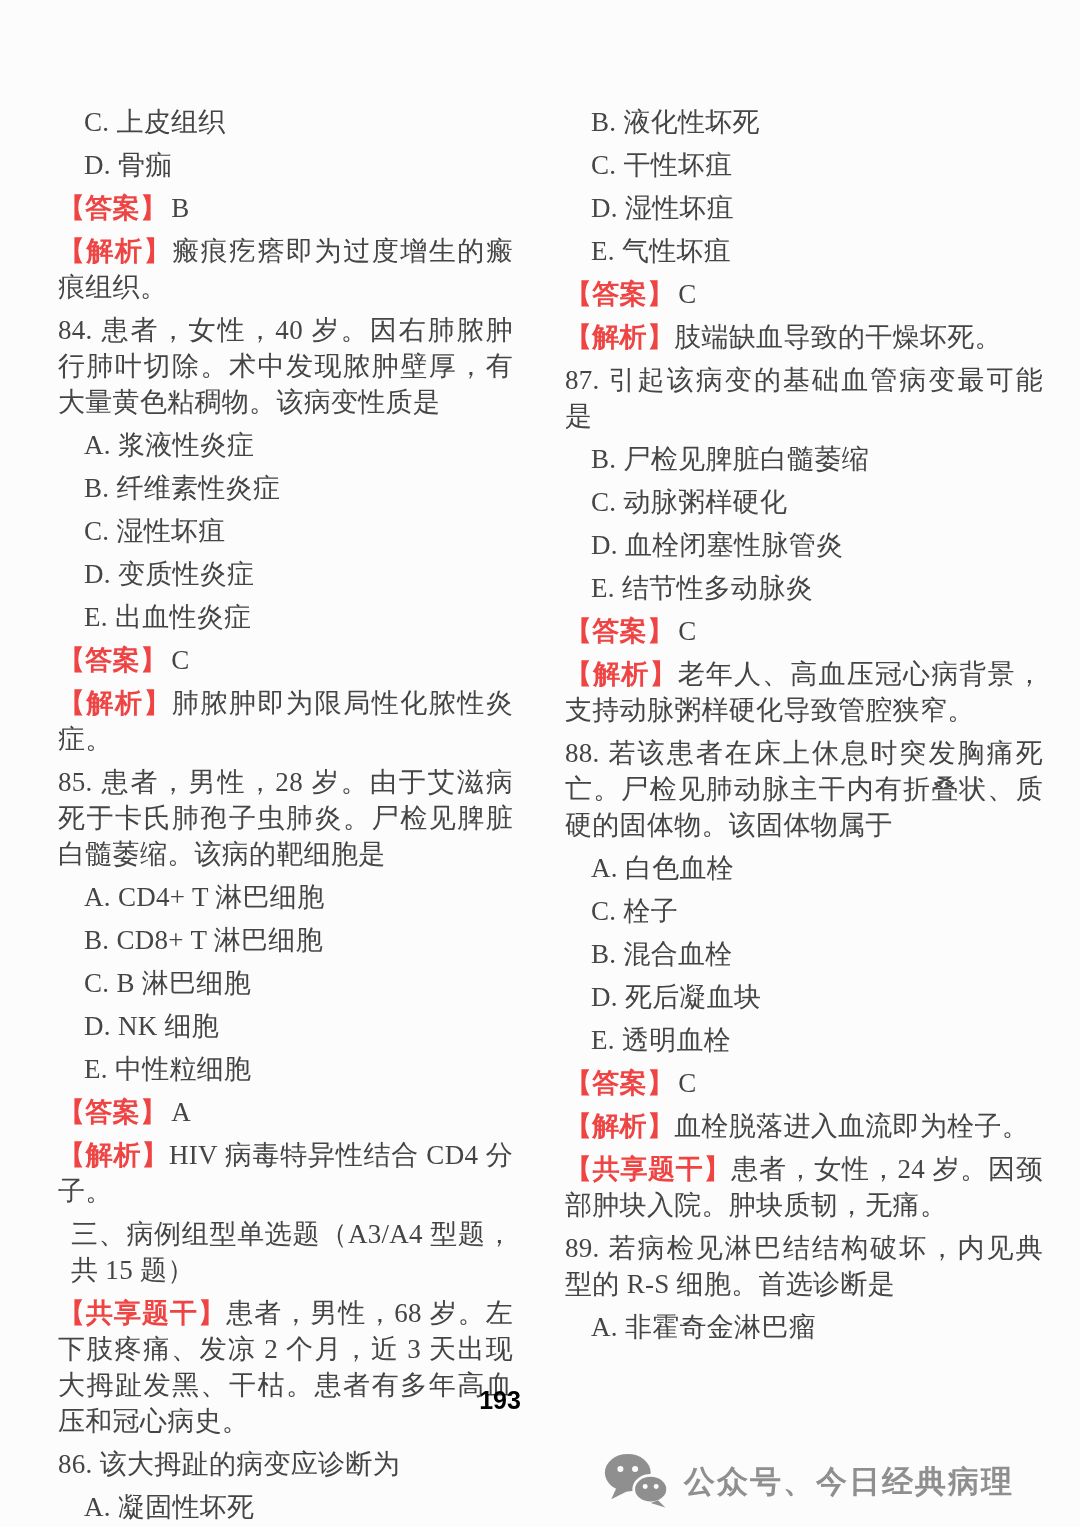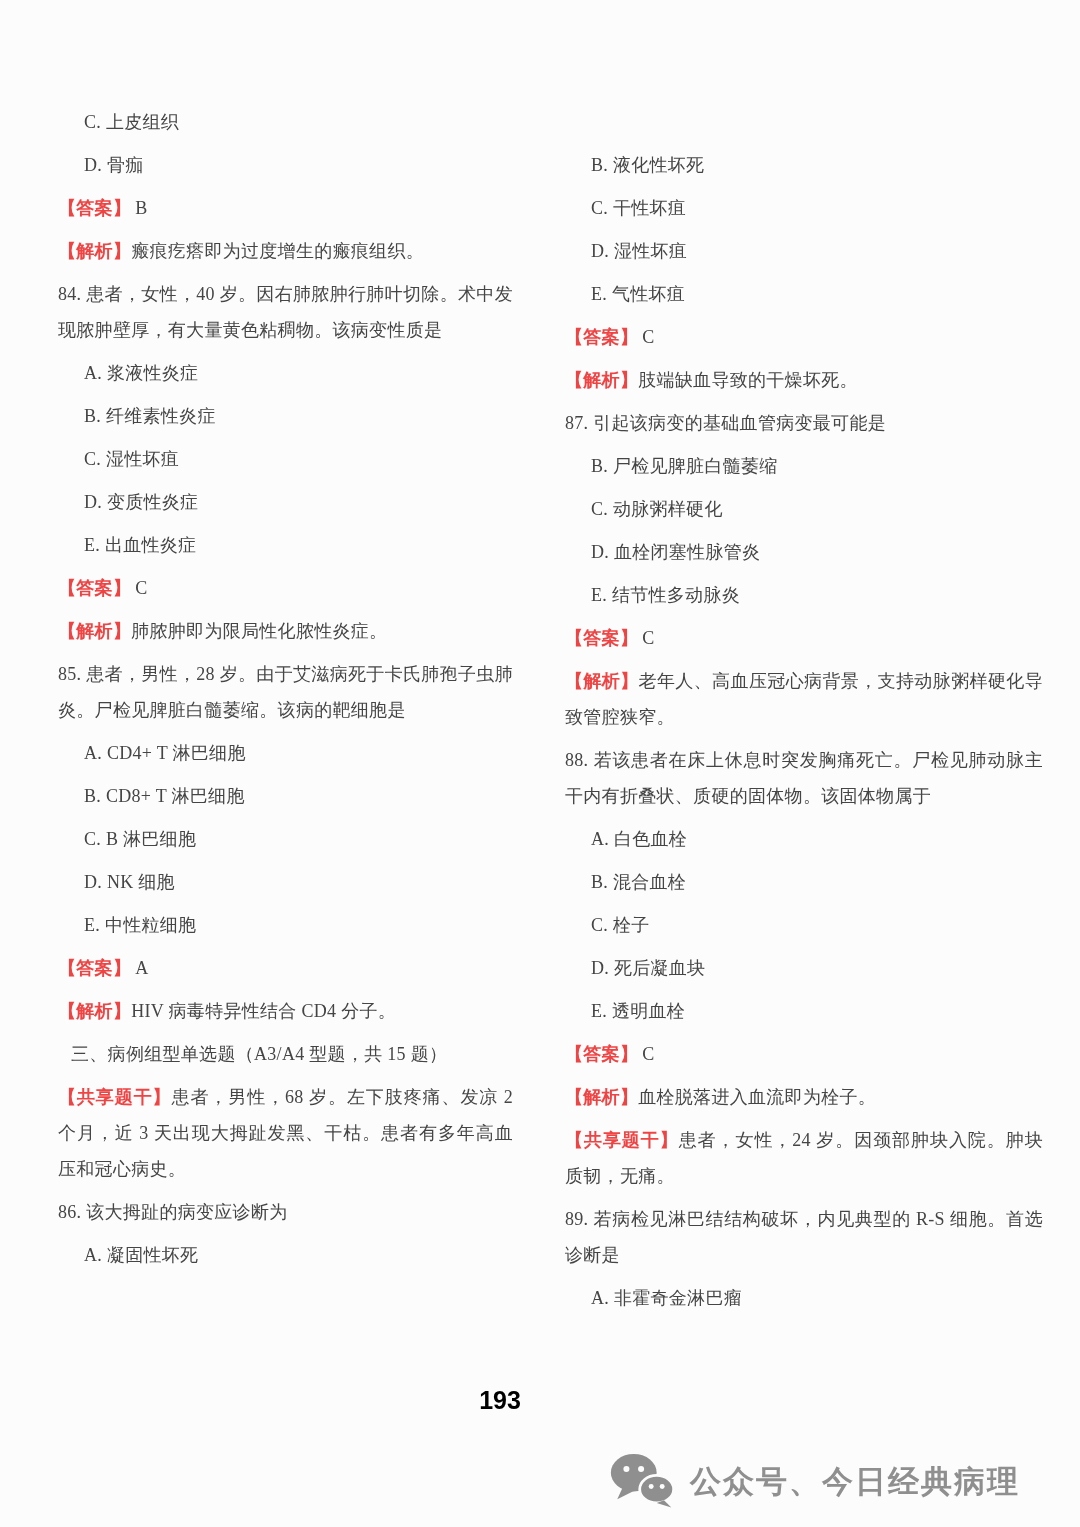--- a/index.html
+++ b/index.html
@@ -18,23 +18,23 @@
   }
   .content {
     position: absolute;
     top: 104px;
     left: 58px;
     display: flex;
     gap: 52px;
   }
   .col { display: block; }
   .col-left  { width: 455px; }
-  .col-right { width: 478px; margin-top: 43px; }
+  .col-right { width: 478px; }
   .blk {
-    font-size: 18px;
+    font-size: 27px;
     line-height: 36px;
     letter-spacing: 0.3px;
     text-align: justify;
     margin-top: 7px;
   }
   .blk:first-child { margin-top: 0; }
   .option  { padding-left: 26px; }
   .section { padding-left: 13px; }
   .lbl {
     font-weight: 700;
@@ -48,21 +48,21 @@
     width: 1000px;
     text-align: center;
     font-family: "Liberation Sans", "DejaVu Sans", sans-serif;
     font-weight: 700;
     font-size: 25px;
     color: #000000;
   }
   .brand {
     position: absolute;
     top: 1452px;
-    right: 60px;
+    right: 66px;
     display: flex;
     align-items: center;
     gap: 15px;
     color: #8f8f8f;
   }
   .brand-text {
     font-family: "Liberation Sans", "DejaVu Sans", sans-serif;
     font-size: 31px;
     letter-spacing: 2px;
     font-weight: 600;
@@ -111,22 +111,22 @@
       <div class="blk analysis"><span class="lbl">【解析】</span><span>肢端缺血导致的干燥坏死。</span></div>
       <div class="blk question">87. 引起该病变的基础血管病变最可能是</div>
       <div class="blk option">B. 尸检见脾脏白髓萎缩</div>
       <div class="blk option">C. 动脉粥样硬化</div>
       <div class="blk option">D. 血栓闭塞性脉管炎</div>
       <div class="blk option">E. 结节性多动脉炎</div>
       <div class="blk answer"><span class="lbl">【答案】</span><span class="ans-val">C</span></div>
       <div class="blk analysis"><span class="lbl">【解析】</span><span>老年人、高血压冠心病背景，支持动脉粥样硬化导致管腔狭窄。</span></div>
       <div class="blk question">88. 若该患者在床上休息时突发胸痛死亡。尸检见肺动脉主干内有折叠状、质硬的固体物。该固体物属于</div>
       <div class="blk option">A. 白色血栓</div>
+      <div class="blk option">C. 栓子</div>
       <div class="blk option">B. 混合血栓</div>
-      <div class="blk option">C. 栓子</div>
       <div class="blk option">D. 死后凝血块</div>
       <div class="blk option">E. 透明血栓</div>
       <div class="blk answer"><span class="lbl">【答案】</span><span class="ans-val">C</span></div>
       <div class="blk analysis"><span class="lbl">【解析】</span><span>血栓脱落进入血流即为栓子。</span></div>
       <div class="blk stem"><span class="lbl">【共享题干】</span><span>患者，女性，24 岁。因颈部肿块入院。肿块质韧，无痛。</span></div>
       <div class="blk question">89. 若病检见淋巴结结构破坏，内见典型的 R-S 细胞。首选诊断是</div>
       <div class="blk option">A. 非霍奇金淋巴瘤</div>
     </div>
   </div>
 

